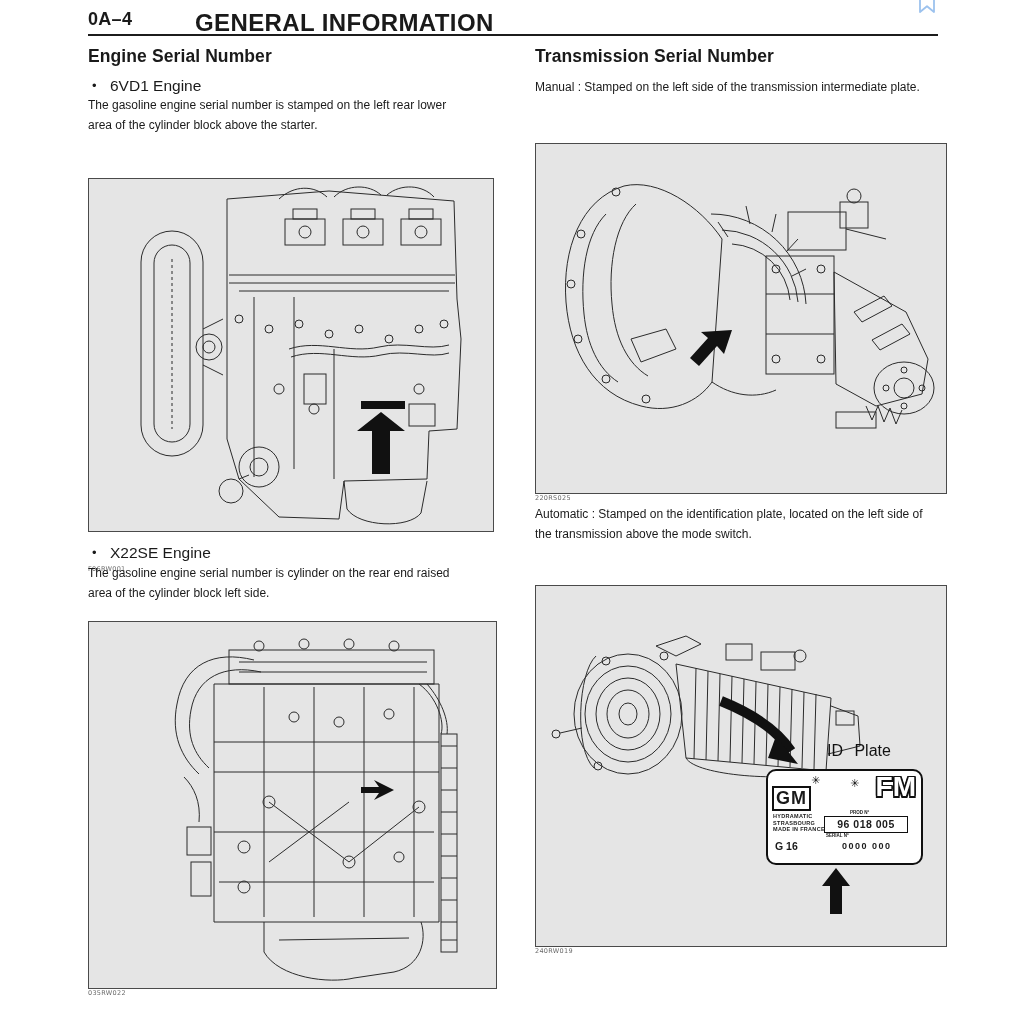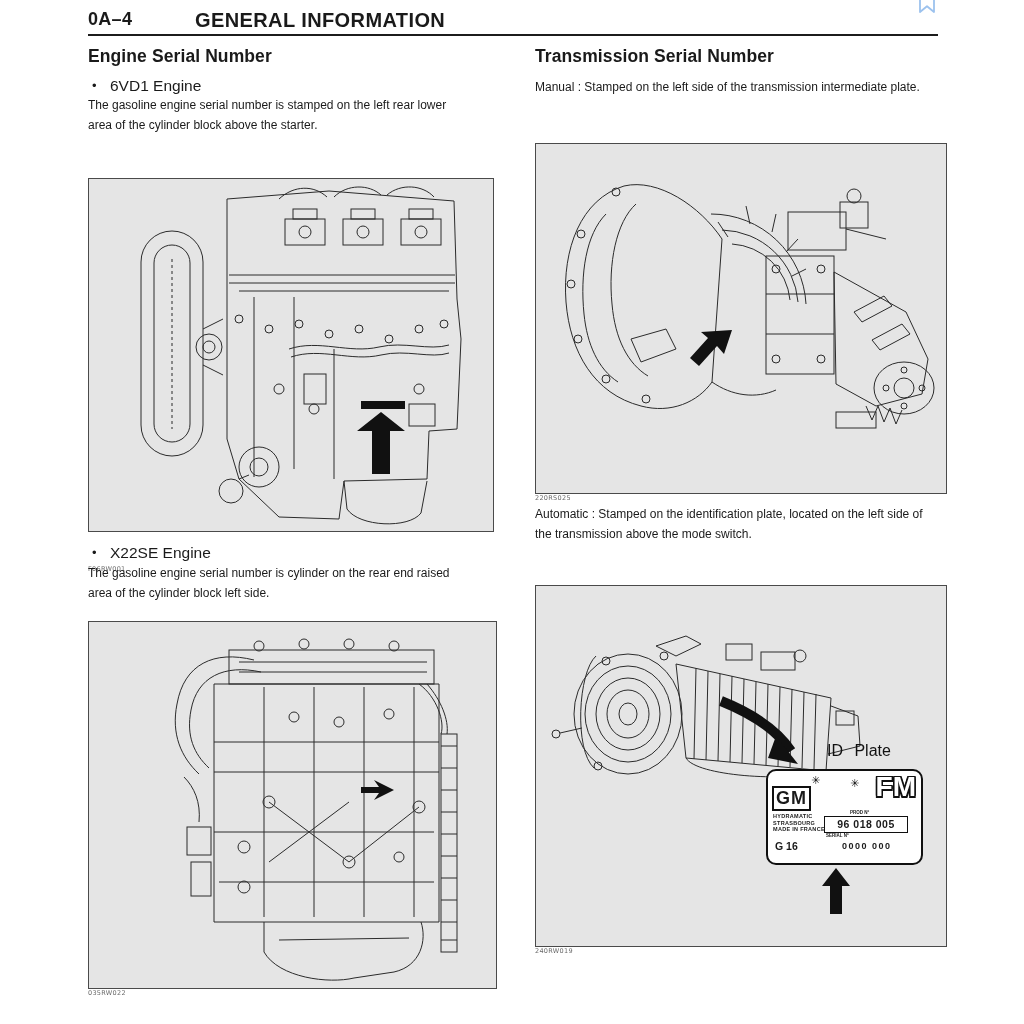--- a/index.html
+++ b/index.html
@@ -3,21 +3,21 @@
 <meta charset="utf-8">
 <style>
   html,body{margin:0;padding:0;}
   body{
     width:1024px;height:1024px;background:#ffffff;
     font-family:"Liberation Sans", sans-serif;color:#1a1a1a;
     position:relative;overflow:hidden;
   }
   .abs{position:absolute;}
   .page-code{font-size:18px;font-weight:bold;letter-spacing:.3px;}
-  .page-title{font-size:20px;font-weight:bold;letter-spacing:.4px;}
+  .page-title{font-size:24px;font-weight:bold;letter-spacing:.4px;}
   .rule{background:#1c1c1c;height:2px;}
   .section-title{font-size:17.5px;font-weight:bold;letter-spacing:.1px;}
   .bullet-line{font-size:15.5px;}
   .bullet-line .b{display:inline-block;width:18px;font-size:13px;vertical-align:1px;}
   .body-text{font-size:12px;line-height:19.5px;}
   .fig{border:1.5px solid #4a4a4a;background:#e5e5e5;}
   .fig svg{position:absolute;left:0;top:0;}
   .fig-code{font-size:6.5px;color:#6b6b6b;letter-spacing:.3px;font-family:"DejaVu Sans", sans-serif;}
   
   .id-plate{position:absolute;left:230px;top:183px;width:153px;height:92px;

